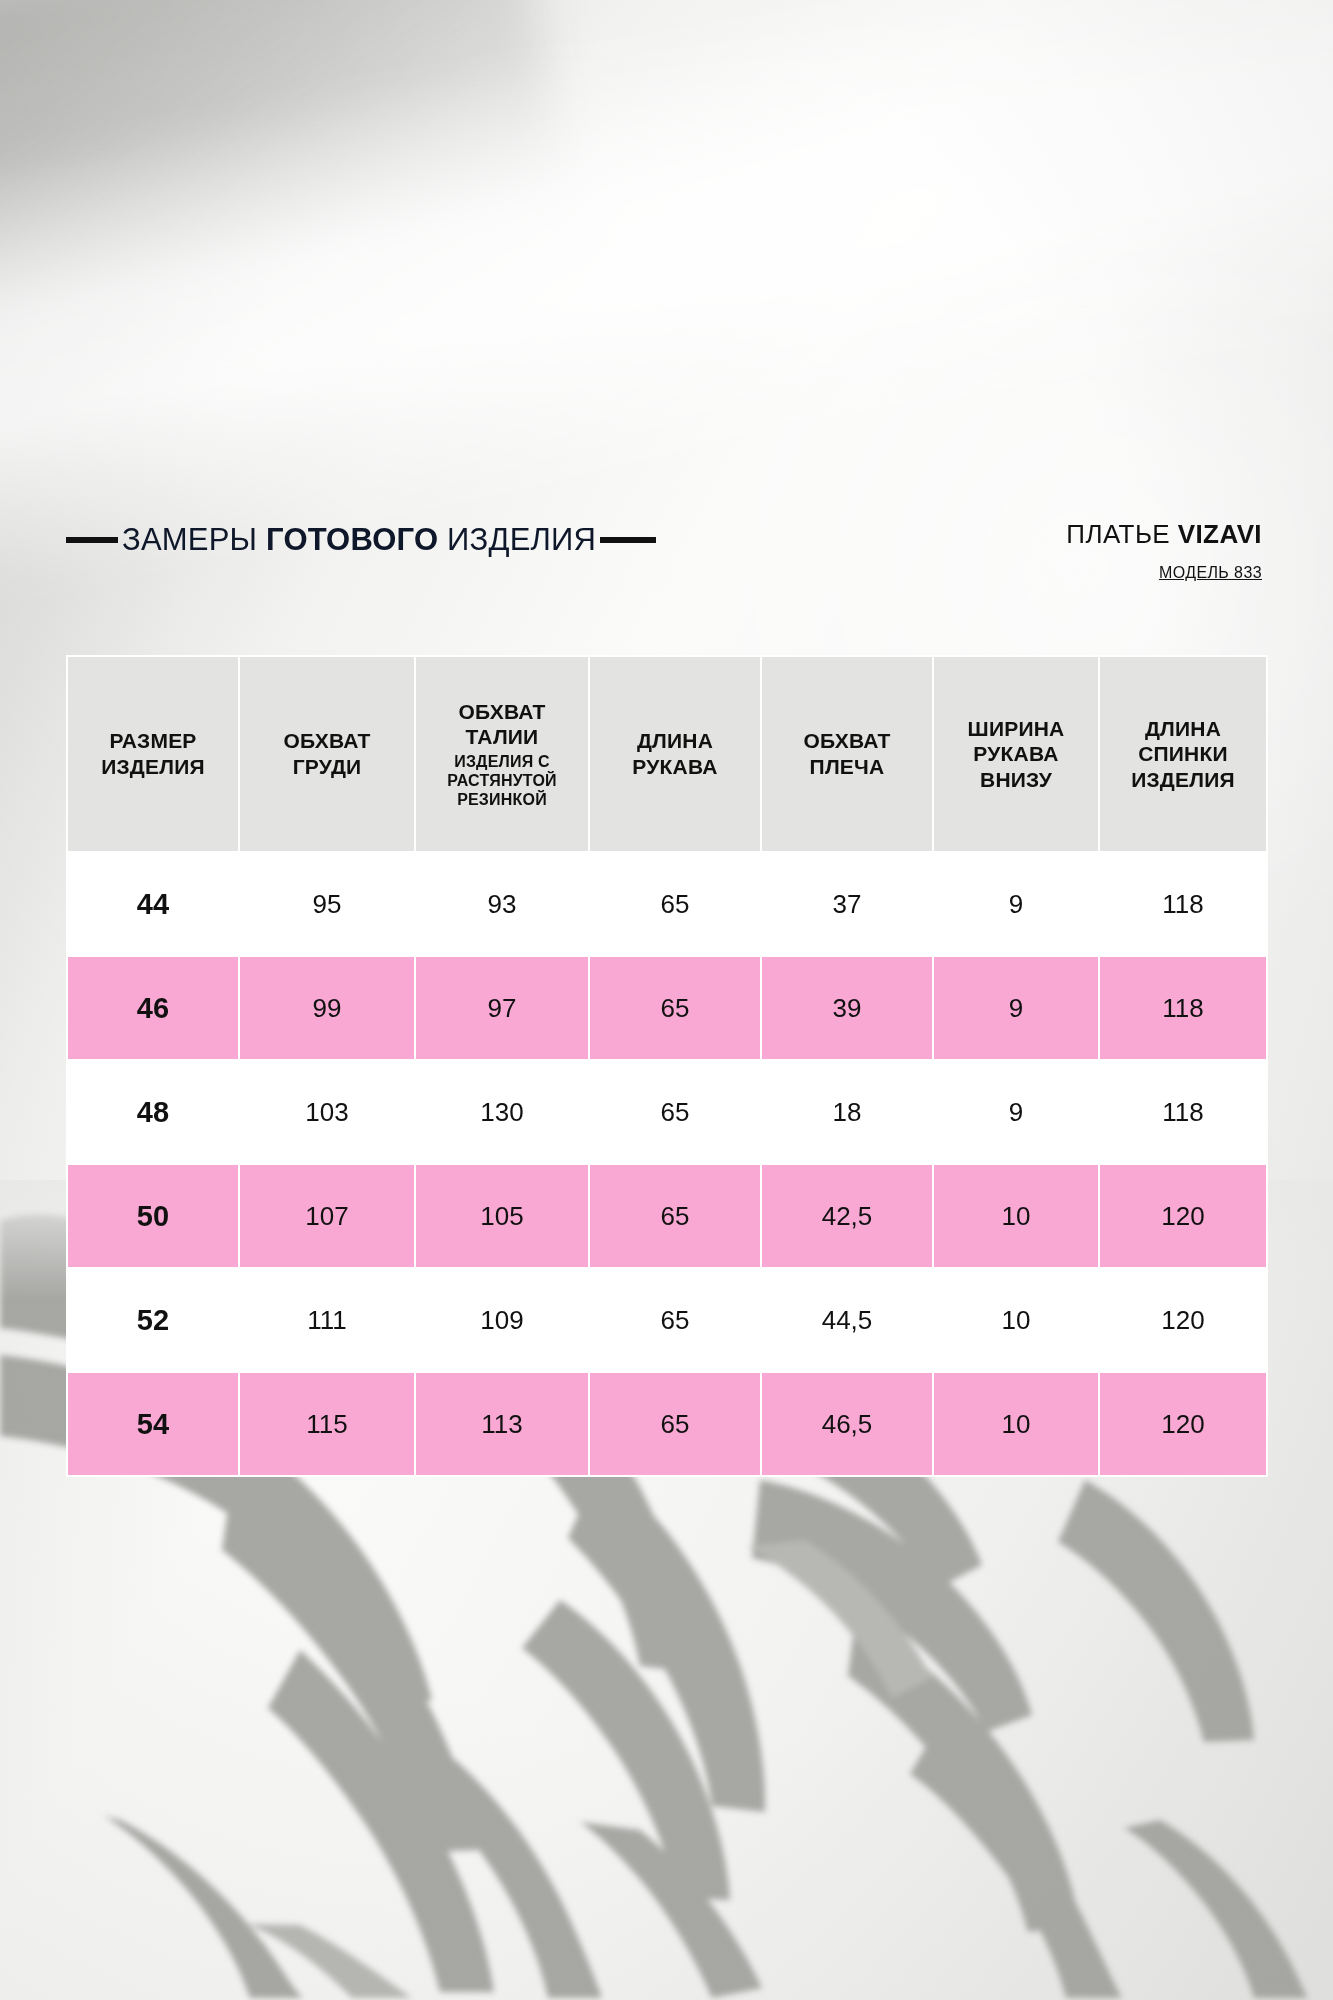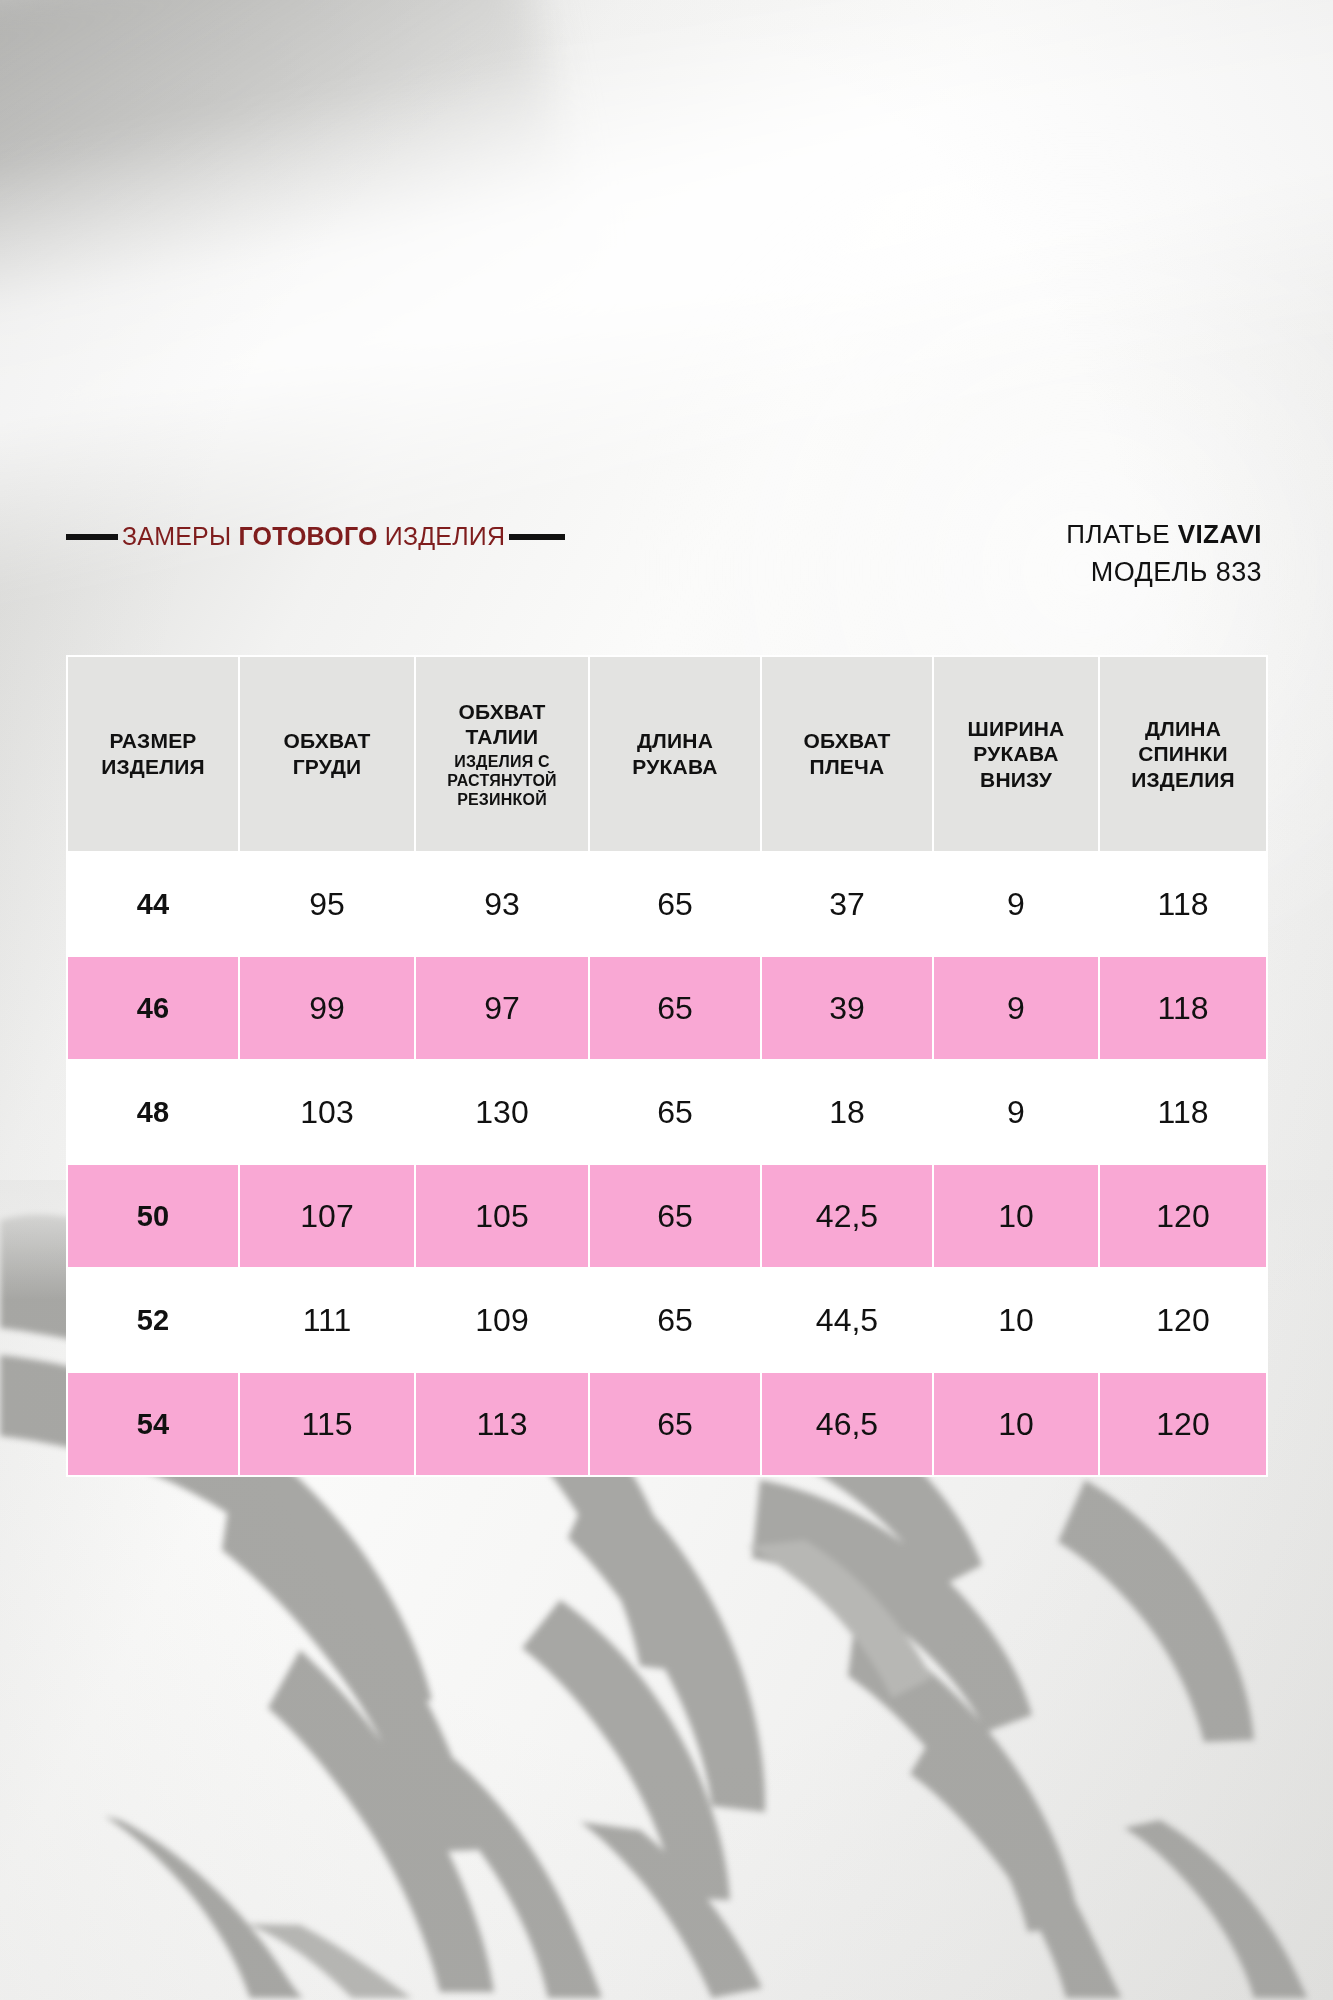--- a/index.html
+++ b/index.html
@@ -113,23 +113,23 @@
     gap: 0px;
   }
   .rule {
     width: 52px;
     height: 6px;
     background: #111;
     display: inline-block;
   }
   .rule.right { width: 56px; }
   .main-title {
-    font-size: 25px;
+    font-size: 31px;
     letter-spacing: 0.2px;
-    color: #7f1d1d;
+    color: #0f172a;
     white-space: nowrap;
     font-weight: 400;
     line-height: 1;
     padding: 0 4px;
   }
   .main-title b {
     font-weight: 700;
   }
 
   .brand-block {
@@ -140,26 +140,27 @@
   }
   .brand-line {
     font-size: 26px;
     color: #111;
     letter-spacing: 0.4px;
     white-space: nowrap;
     line-height: 1.28;
   }
   .brand-line b { font-weight: 700; }
   .model-line {
-    font-size: 27px;
+    font-size: 16px;
     color: #111;
     letter-spacing: 0.4px;
     white-space: nowrap;
     line-height: 1.3;
-    margin-top: 4px;
+    margin-top: 12px;
+    text-decoration: underline;
   }
 
   
   table.measures {
     position: absolute;
     left: 66px;
     top: 655px;
     width: 1200px;
     border-collapse: collapse;
     table-layout: fixed;
@@ -183,21 +184,21 @@
   table.measures thead th .sub {
     display: block;
     font-size: 16px;
     font-weight: 700;
     line-height: 1.2;
     letter-spacing: 0.2px;
     margin-top: 2px;
   }
   table.measures tbody td {
     height: 100px;
-    font-size: 32px;
+    font-size: 26px;
     font-weight: 400;
     background: #ffffff;
   }
   table.measures tbody tr.alt td {
     background: #f9a8d4;
   }
   table.measures tbody td.size-col {
     font-weight: 700;
     font-size: 29px;
   }

